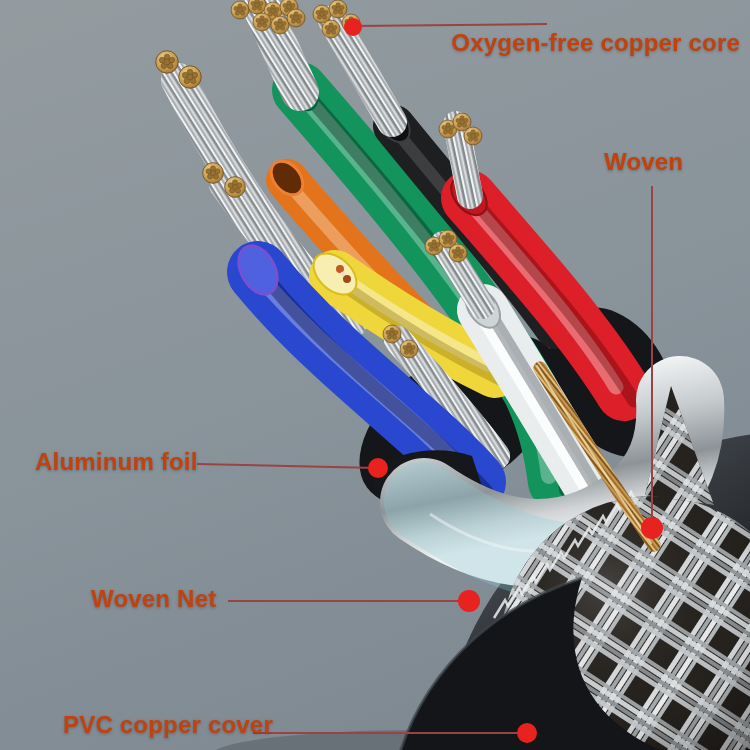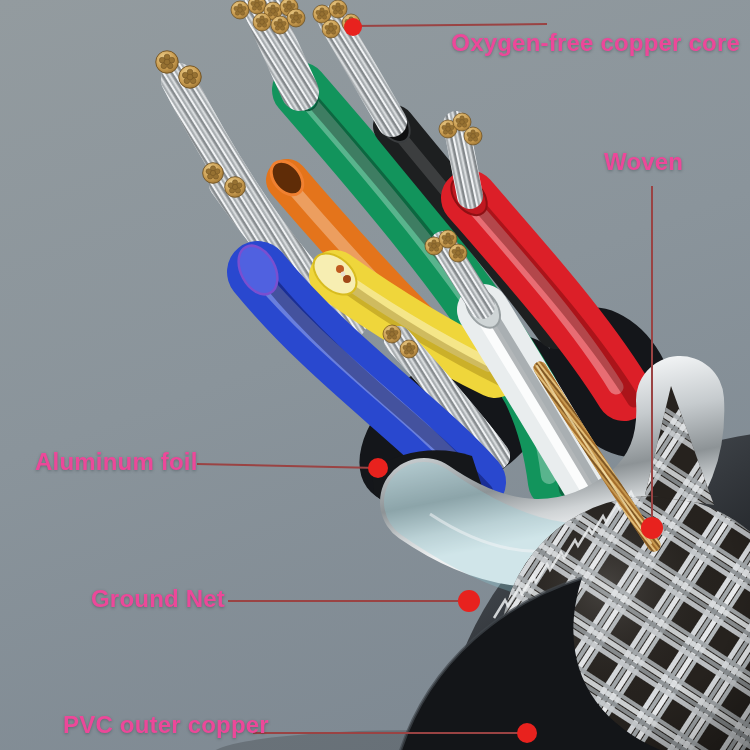--- a/index.html
+++ b/index.html
@@ -3,21 +3,21 @@
 <meta charset="utf-8">
 <style>
   html,body{margin:0;padding:0;}
   body{
     width:750px;height:750px;overflow:hidden;position:relative;
     font-family:"Liberation Sans","DejaVu Sans",sans-serif;
     background:linear-gradient(160deg,#939b9f 0%,#8a949b 45%,#7b8690 100%);
   }
   #stage{position:absolute;left:0;top:0;width:750px;height:750px;}
   .callout{
-    position:absolute;color:#ec4899;font-weight:700;font-size:24px;
+    position:absolute;color:#c2410c;font-weight:700;font-size:24px;
     letter-spacing:.2px;white-space:nowrap;
     text-shadow:0 1px 3px rgba(30,40,45,.35);
     pointer-events:none;
   }
   #lbl-oxygen{right:10px;top:29px;}
   #lbl-ground{left:604px;top:148px;}
   #lbl-aluminum{left:35px;top:448px;text-align:center;}
   #lbl-woven{left:91px;top:585px;}
   #lbl-pvc{left:63px;top:711px;}
 </style>
@@ -241,14 +241,14 @@
     <circle cx="652" cy="528" r="11" fill="#e8221e"></circle>
     <circle cx="378" cy="468" r="10" fill="#e8221e"></circle>
     <circle cx="469" cy="601" r="11" fill="#e8221e"></circle>
     <circle cx="527" cy="733" r="10" fill="#e8221e"></circle>
   </g>
 </svg>
 
 <div class="callout" id="lbl-oxygen">Oxygen-free copper core</div>
 <div class="callout" id="lbl-ground">Woven</div>
 <div class="callout" id="lbl-aluminum">Aluminum foil</div>
-<div class="callout" id="lbl-woven">Ground Net</div>
-<div class="callout" id="lbl-pvc">PVC outer copper</div>
+<div class="callout" id="lbl-woven">Woven Net</div>
+<div class="callout" id="lbl-pvc">PVC copper cover</div>
 
 </body></html>

